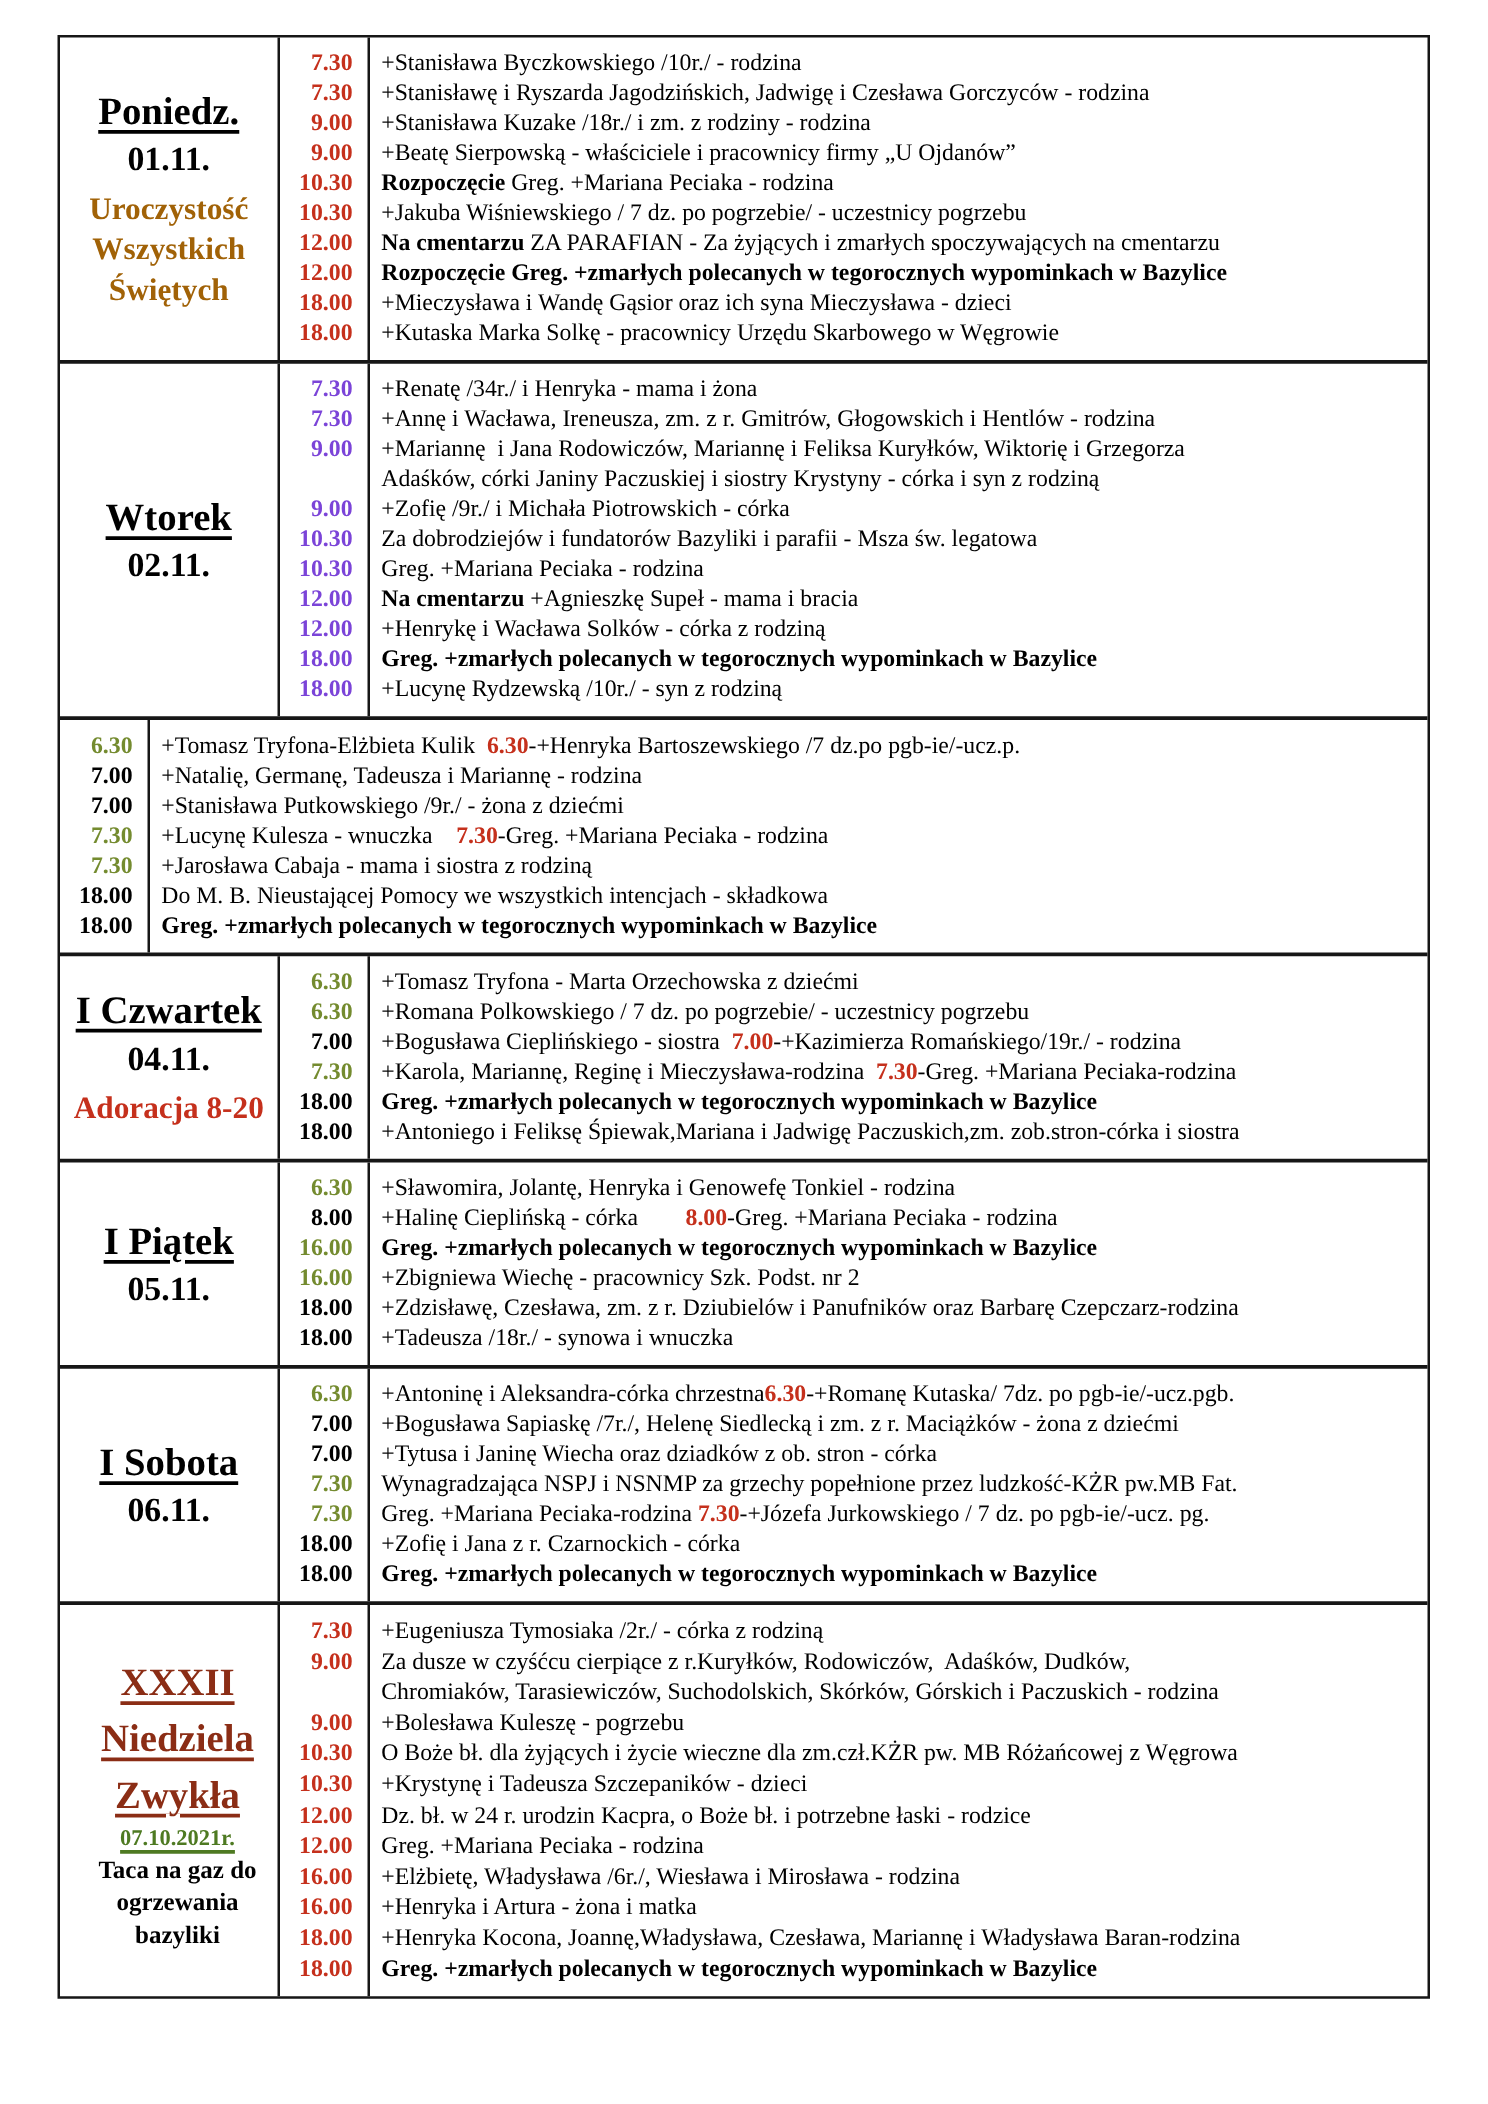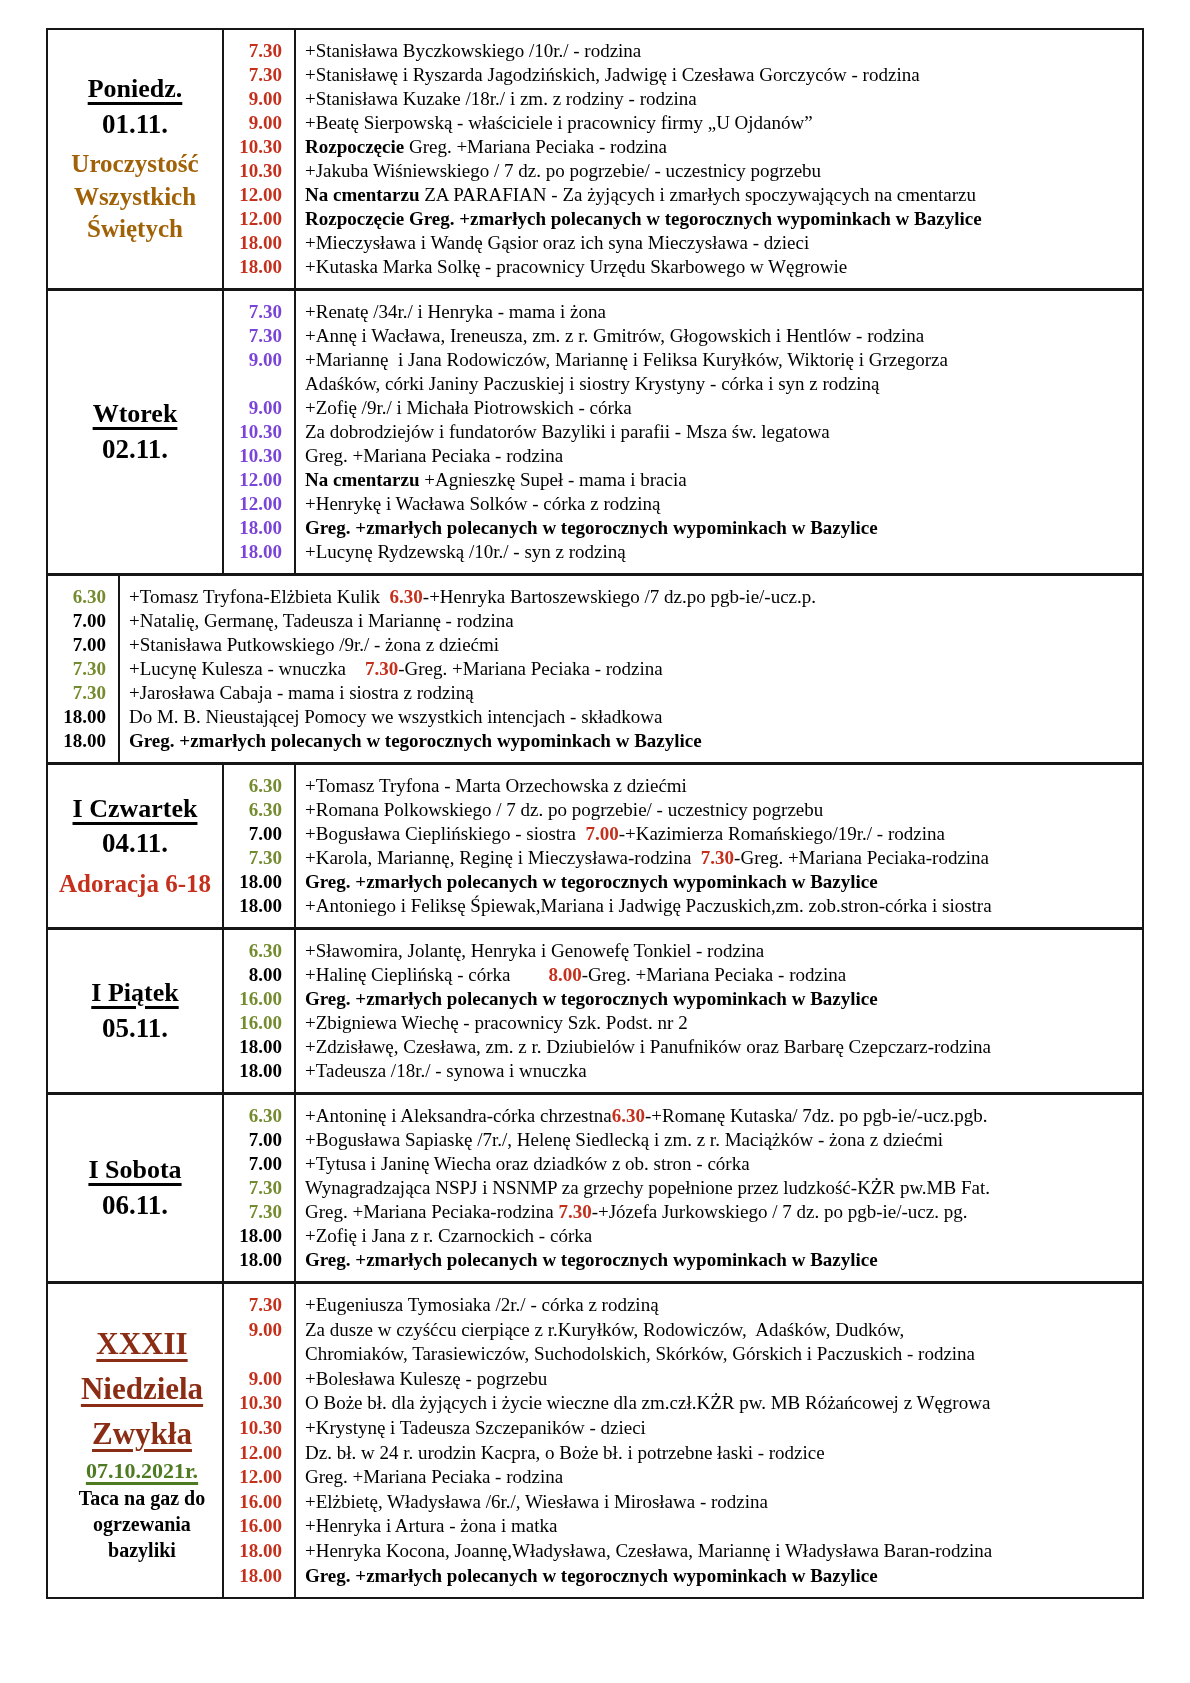--- a/index.html
+++ b/index.html
@@ -16,25 +16,25 @@
   .title-block .t-dates{margin-left:14px;}
 
   
   .day-section{display:flex;align-items:stretch;}
   .day-section + .day-section{border-top:3px solid #161616;}
   .day-cell{
     flex:0 0 176px;box-sizing:border-box;border-right:2px solid #161616;
     display:flex;flex-direction:column;justify-content:center;align-items:center;
     text-align:center;padding:8px 4px;
   }
-  .day-name{font-size:26px;font-weight:bold;line-height:1.3;
+  .day-name{font-size:31px;font-weight:bold;line-height:1.3;
     text-decoration:underline;text-decoration-thickness:2.5px;text-underline-offset:5px;}
   .day-date{font-size:27px;font-weight:bold;line-height:1.35;}
   .day-subtitle{font-size:25px;font-weight:bold;line-height:1.3;margin-top:6px;}
-  .day-date2{font-size:22px;font-weight:bold;line-height:1.3;
+  .day-date2{font-size:18px;font-weight:bold;line-height:1.3;
     text-decoration:underline;text-decoration-thickness:2.5px;text-underline-offset:4px;}
   .day-note{font-size:20px;font-weight:bold;line-height:1.3;color:#000;}
 
   .sec-sunday .day-cell{justify-content:center;padding:22px 4px 18px 18px;}
   .sec-sunday .day-name{font-size:31px;line-height:1.45;text-decoration-thickness:3px;}
 
   
   .rows-wrap{flex:1;position:relative;padding:9px 0;}
   .rows-wrap::before{content:"";position:absolute;left:70px;top:0;bottom:0;width:2px;background:#161616;}
   .mass-row{display:flex;align-items:stretch;}
@@ -182,21 +182,21 @@
           <div class="mass-row">
             <div class="time-cell" style="color: rgb(0, 0, 0);">18.00</div>
             <div class="text-cell"><span class="b ">Greg. +zmarłych polecanych w tegorocznych wypominkach w Bazylice</span></div>
           </div>
         </div>
       </section>
       <section class="day-section sec-thursday">
         <div class="day-cell">
           <div class="day-name">I Czwartek</div>
           <div class="day-date">04.11.</div>
-          <div class="day-subtitle" style="color: rgb(197, 48, 28);">Adoracja 6-18</div>
+          <div class="day-subtitle" style="color: rgb(197, 48, 28);">Adoracja 8-20</div>
         </div>
         <div class="rows-wrap">
           <div class="mass-row">
             <div class="time-cell" style="color: rgb(116, 139, 47);">6.30</div>
             <div class="text-cell"><span>+Tomasz Tryfona - Marta Orzechowska z dziećmi</span></div>
           </div>
           <div class="mass-row">
             <div class="time-cell" style="color: rgb(116, 139, 47);">6.30</div>
             <div class="text-cell"><span>+Romana Polkowskiego / 7 dz. po pogrzebie/ - uczestnicy pogrzebu</span></div>
           </div>

